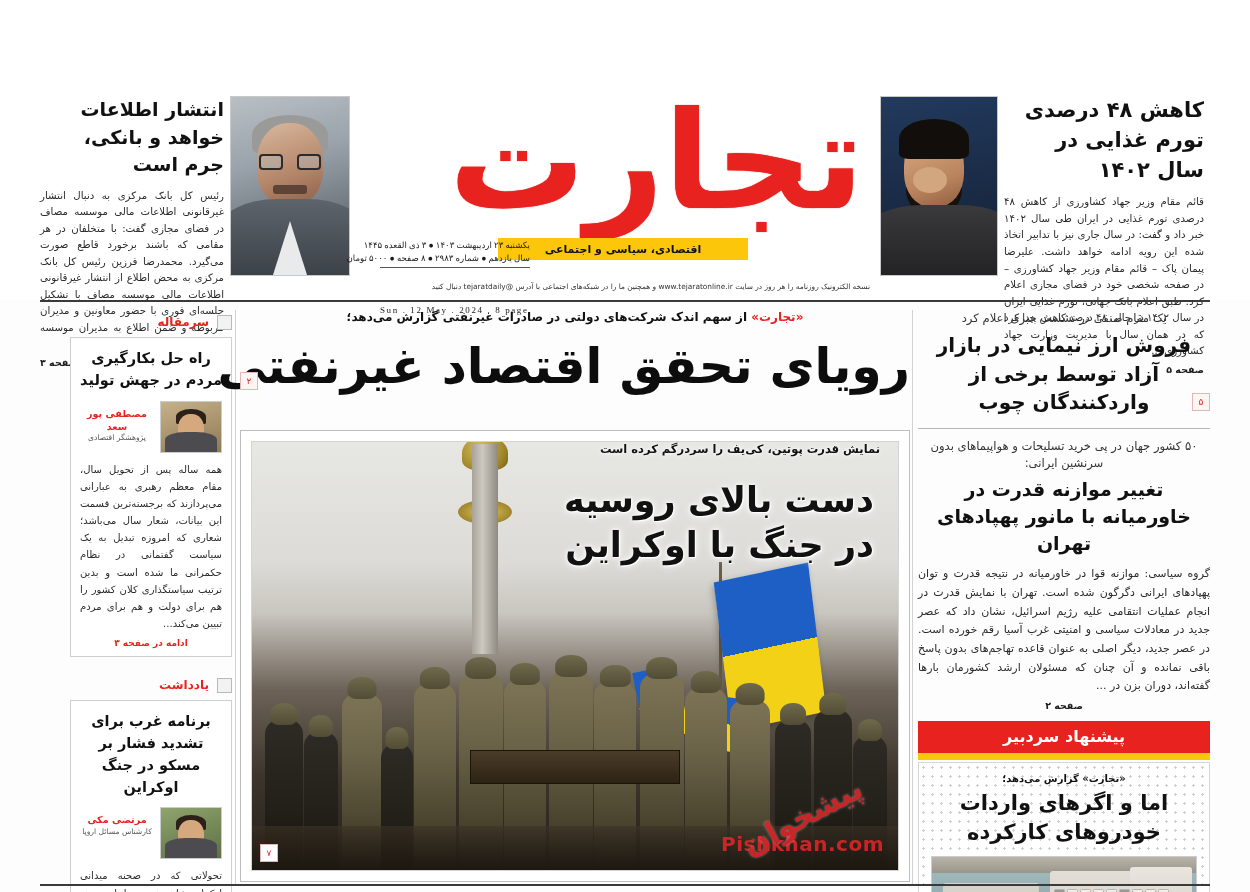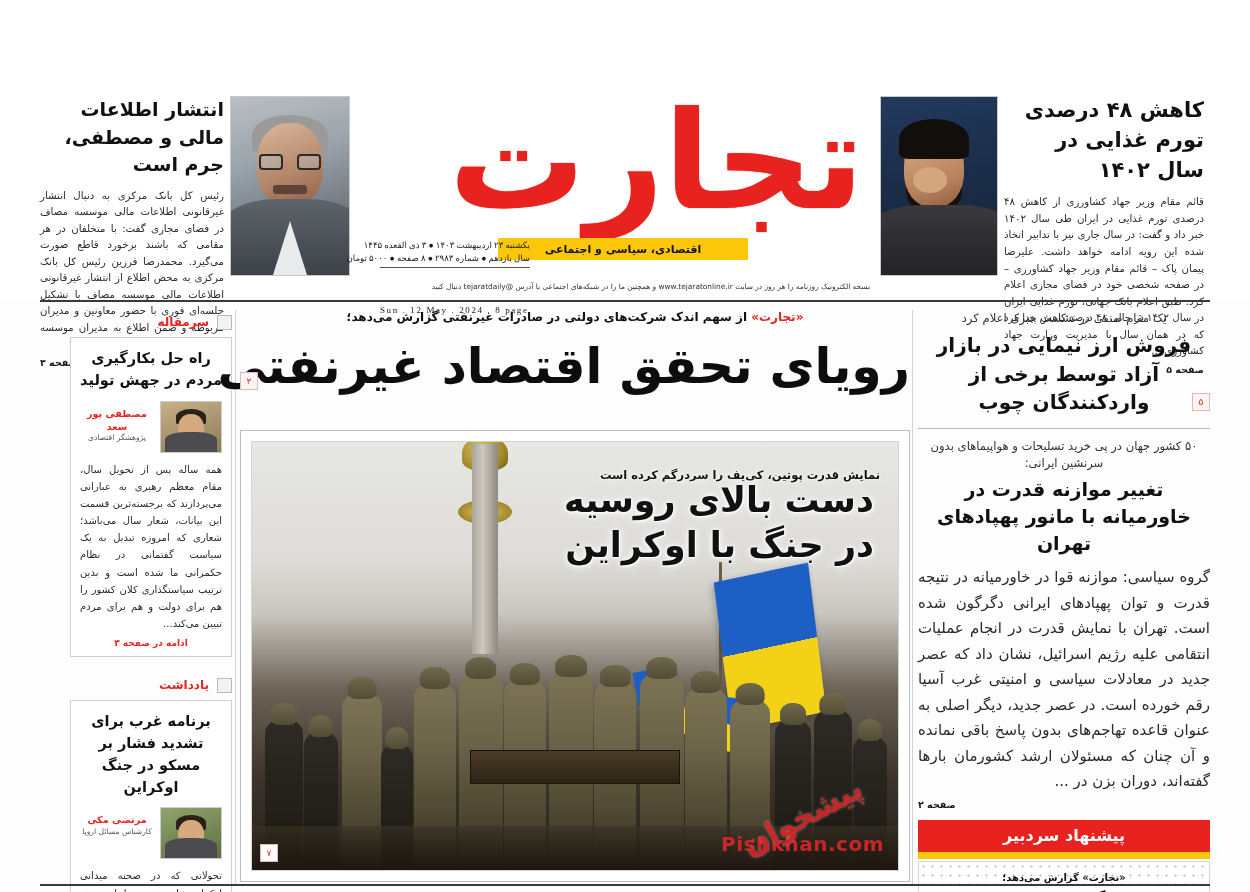--- a/index.html
+++ b/index.html
@@ -345,21 +345,21 @@
     position: absolute; right: 148px; top: 256px;
     width: 34px; height: 54px;
     background: linear-gradient(180deg,#1d5fc4 0%,#1d5fc4 50%,#f2d117 50%,#f2d117 100%);
     transform: rotate(8deg);
   }
   .pole {
     position: absolute; right: 176px; top: 120px;
     width: 3px; height: 170px; background: #6a5c46;
   }
   .photo-kicker {
-    position: absolute; right: 18px; top: 26px;
+    position: absolute; right: 18px; top: 0;
     font-size: 11.5px; font-weight: bold; color: #111;
     text-shadow: 0 0 3px #fff, 0 0 6px #fff;
     white-space: nowrap;
   }
   .photo-head {
     position: absolute; right: 24px; top: 36px;
     width: 400px;
     font-size: 35px; font-weight: bold; line-height: 1.28;
     color: #111; text-align: right; letter-spacing: -1.2px;
     text-shadow: 0 0 4px #fff, 0 0 9px #fff, 1px 1px 0 #fff;
@@ -383,21 +383,21 @@
     font-size: 11.6px; color: #333; text-align: center; line-height: 1.5;
   }
   .r-head {
     font-size: 20px; font-weight: bold; color: #111;
     text-align: center; line-height: 1.42; letter-spacing: -.4px;
     margin-top: 4px;
   }
   .r-head.sm { font-size: 19px; }
   .r-rule { height: 1px; background: #b5b5b5; margin: 9px 0; }
   .r-body {
-    font-size: 15px; line-height: 1.7; color: #2a2a2a; text-align: justify;
+    font-size: 11px; line-height: 1.7; color: #2a2a2a; text-align: justify;
   }
   .red-bar {
     background: #e8231f; color: #fff;
     font-size: 16px; font-weight: bold; text-align: center;
     padding: 6px 0 7px; letter-spacing: -.2px;
   }
   .yellow-bar { height: 7px; background: #fcc60b; }
   .dotted-box {
     border: 1px solid #d6d6d6;
     background-color: #fff;
@@ -449,21 +449,21 @@
 </style>
 </head>
 <body>
 
 <div id="page">
 
   <div class="top-band">
 
     <div class="tl-story">
       <div class="tl-text">
-        <div class="hl-top-left">انتشار اطلاعات مالی و مصطفی، جرم است</div>
+        <div class="hl-top-left">انتشار اطلاعات خواهد و بانکی، جرم است</div>
         <div class="lede">رئیس کل بانک مرکزی به دنبال انتشار غیرقانونی اطلاعات مالی موسسه مصاف در فضای مجازی گفت: با متخلفان در هر مقامی که باشند برخورد قاطع صورت می‌گیرد. محمدرضا فرزین رئیس کل بانک مرکزی به محض اطلاع از انتشار غیرقانونی اطلاعات مالی موسسه مصاف با تشکیل جلسه‌ای فوری با حضور معاونین و مدیران مربوطه و ضمن اطلاع به مدیران موسسه مذکور و تاکید بر اینکه صیانت و...</div>
         <span class="pageref left">صفحه ۳</span>
       </div>
       <div class="tl-photo">
         <div class="hair"></div>
         <div class="face"></div>
         <div class="glasses">
             <i class="l"></i>
             <i class="r"></i>
           </div>
@@ -621,21 +621,21 @@
         <div class="pg-badge" style="position:absolute;right:0;top:-24px">۵</div>
       </div>
     </div>
 
     <div class="r-rule"></div>
 
     <div>
       <div class="r-kicker">۵۰ کشور جهان در پی خرید تسلیحات و هواپیماهای بدون سرنشین ایرانی:</div>
       <div class="r-head sm">تغییر موازنه قدرت در خاورمیانه با مانور پهپادهای تهران</div>
       <div class="r-body" style="margin-top:8px">گروه سیاسی: موازنه قوا در خاورمیانه در نتیجه قدرت و توان پهپادهای ایرانی دگرگون شده است. تهران با نمایش قدرت در انجام عملیات انتقامی علیه رژیم اسرائیل، نشان داد که عصر جدید در معادلات سیاسی و امنیتی غرب آسیا رقم خورده است. در عصر جدید، دیگر اصلی به عنوان قاعده تهاجم‌های بدون پاسخ باقی نمانده و آن چنان که مسئولان ارشد کشورمان بارها گفته‌اند، دوران بزن در ...</div>
-      <div class="pageref" style="text-align:left">صفحه ۲</div>
+      <div class="pageref" style="text-align:center">صفحه ۲</div>
     </div>
 
     <div style="margin-top:10px">
       <div class="red-bar">پیشنهاد سردبیر</div>
       <div class="yellow-bar"></div>
       <div class="dotted-box">
         <div class="dbox-kicker">«تجارت» گزارش می‌دهد؛</div>
         <div class="dbox-head">
           <span>اما و اگرهای واردات</span><br>
           <span>خودروهای کارکرده</span>

